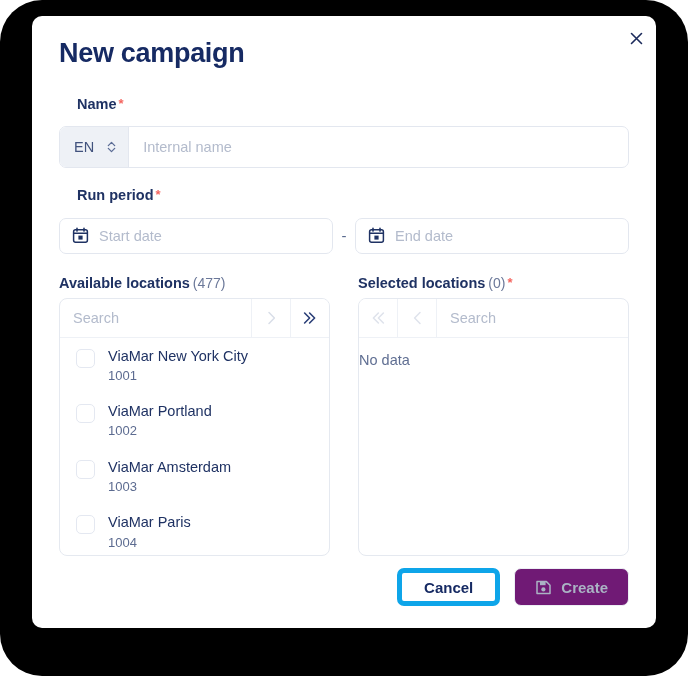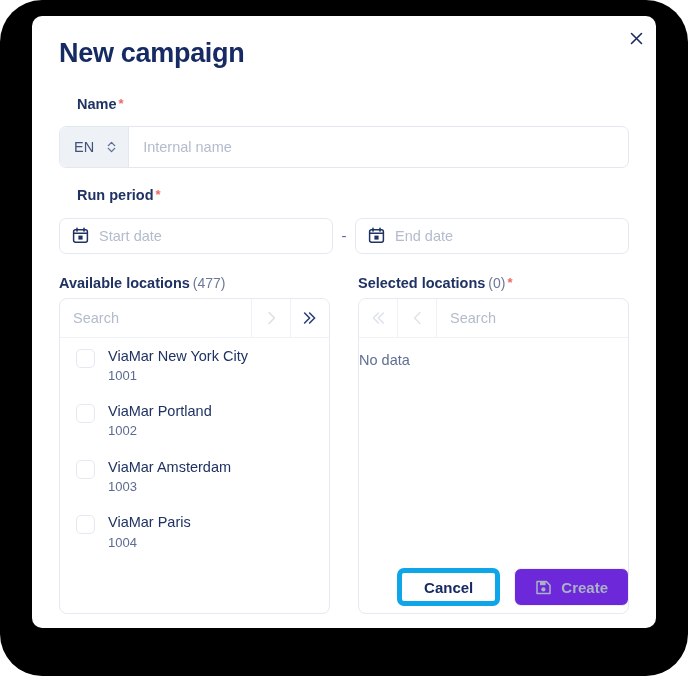--- a/index.html
+++ b/index.html
@@ -180,21 +180,21 @@
     color: #6b7899;
     font-size: 14px;
     margin-left: 3px;
   }
 
   .panel-box {
     border: 1px solid #e5e9f0;
     border-radius: 8px;
     background: #fff;
     overflow: hidden;
-    height: 316px;
+    height: 258px;
     display: flex;
     flex-direction: column;
     box-sizing: border-box;
   }
   .panel-head {
     display: flex;
     align-items: stretch;
     height: 38px;
     border-bottom: 1px solid #eef1f6;
     flex: none;
@@ -296,21 +296,21 @@
     box-sizing: border-box;
     padding: 0 22px;
   }
   .btn-cancel {
     background: #fff;
     border: 5px solid #0ea5e9;
     color: #162a63;
     cursor: pointer;
   }
   .btn-create {
-    background: #6d28d9;
+    background: #701a75;
     border: 1px solid #eceff4;
     color: #aab3c4;
     cursor: default;
     padding: 0 20px;
   }
   svg { display: block; }
 </style>
 </head>
 <body>
 

